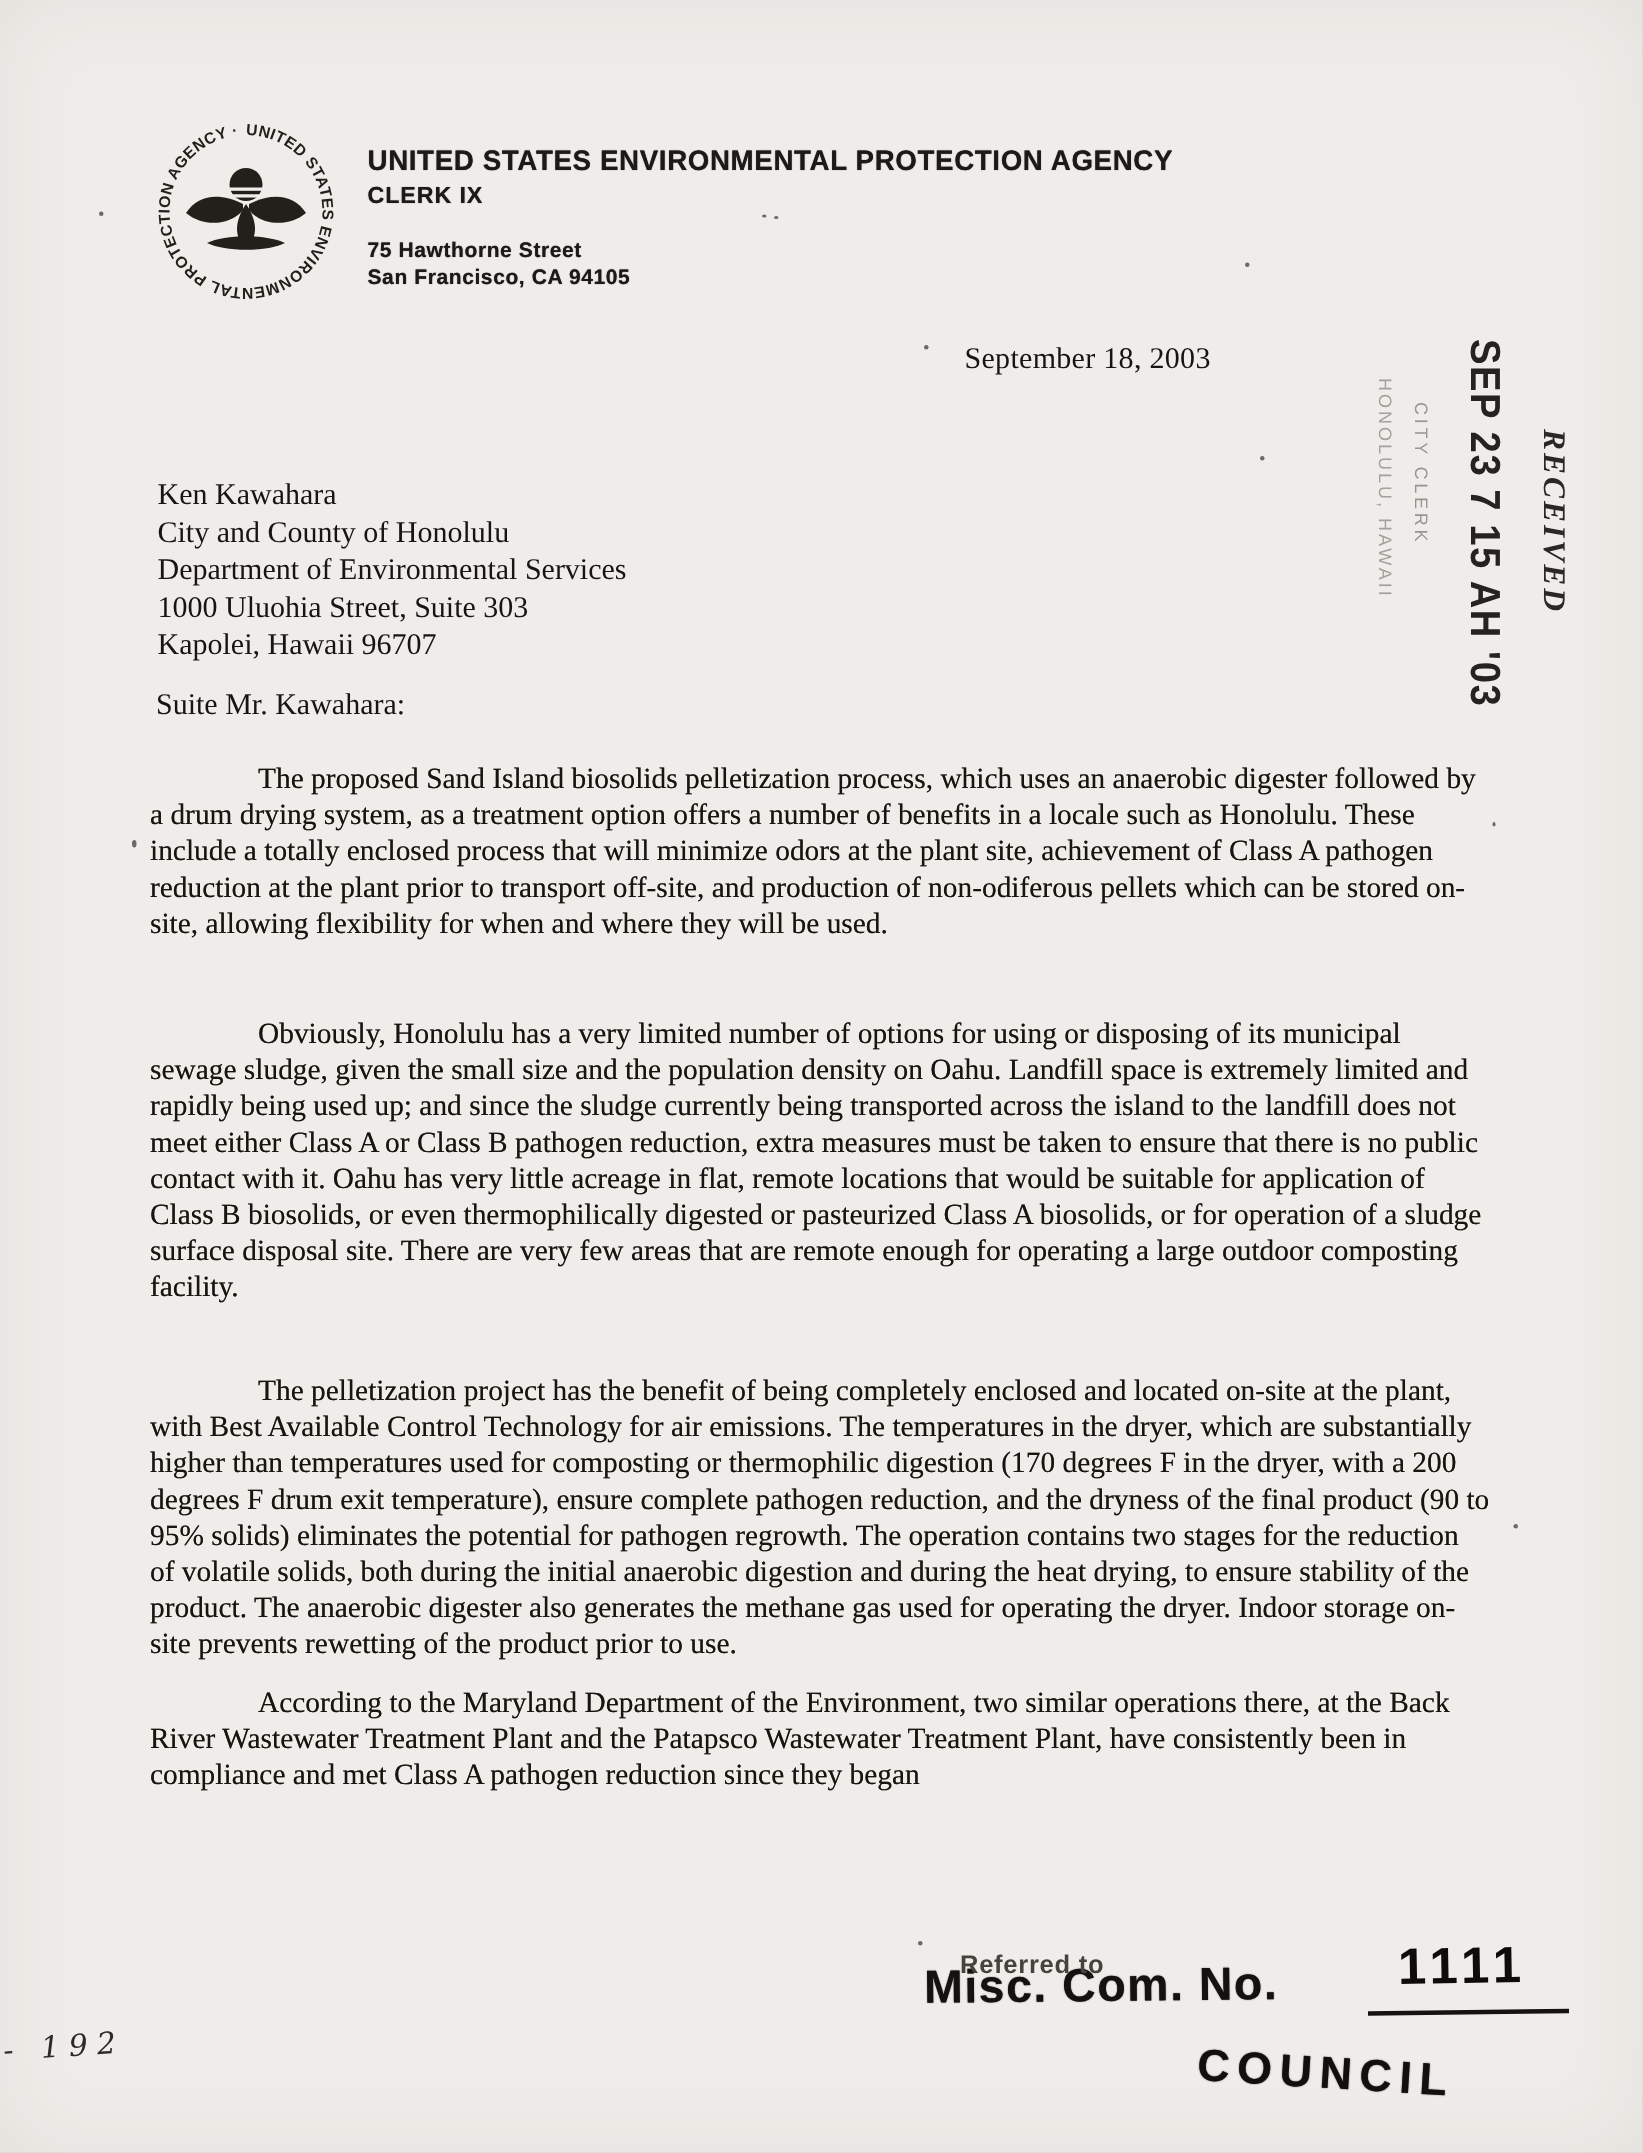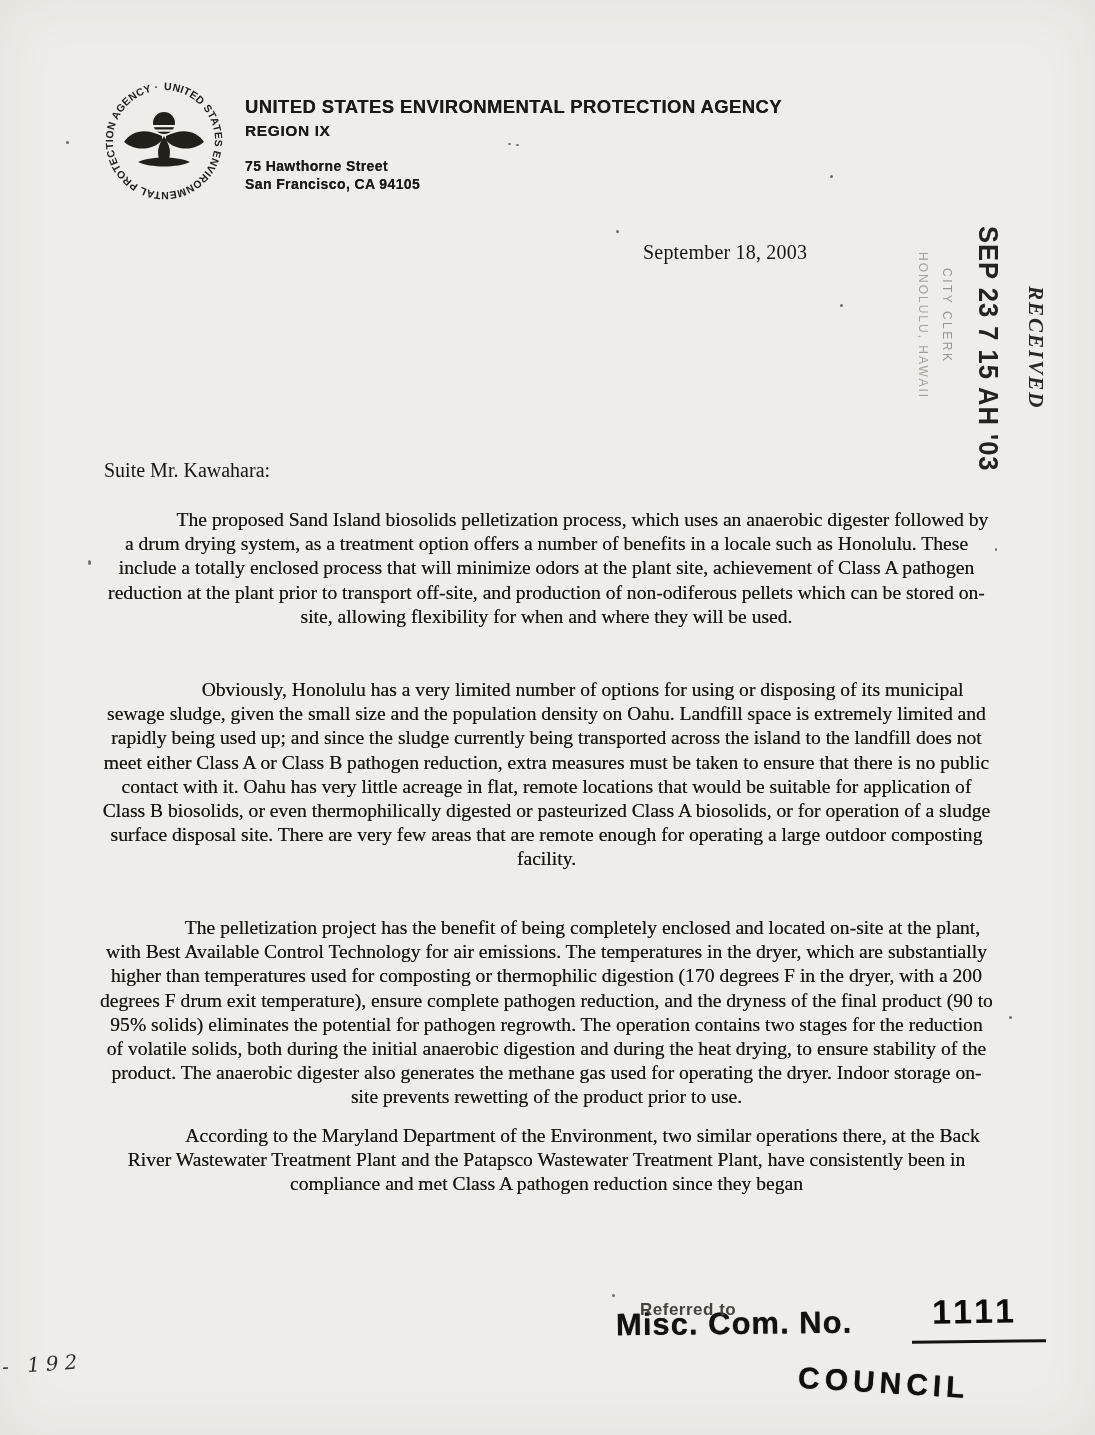--- a/index.html
+++ b/index.html
@@ -22,21 +22,21 @@
   }
   .lh-agency{font-size:18.5px;letter-spacing:.4px;transform:scaleY(1.02);}
   .lh-region{font-size:15.5px;margin-top:4px;letter-spacing:.6px;}
   .lh-street{font-size:14px;margin-top:18px;letter-spacing:.4px;}
   .lh-city{font-size:14px;margin-top:2px;letter-spacing:.4px;}
   .lh-agency,.lh-region,.lh-street,.lh-city{
     text-shadow:0 0 .6px rgba(20,18,16,.85);
   }
   .logo{position:absolute;left:98px;top:76px;width:132px;height:130px;}
   
-  .date-line{position:absolute;left:643px;top:241px;font-size:20px;letter-spacing:.2px;}
+  .date-line{position:absolute;left:643px;top:228px;font-size:20px;letter-spacing:.2px;}
   
   .rot{position:absolute;transform-origin:0 0;transform:rotate(90deg);white-space:nowrap;}
   .stamp-datetime{
     left:1005px;top:226px;
     font-family:"Liberation Sans", sans-serif;font-weight:bold;
     font-size:25px;letter-spacing:1px;color:#26221f;
     transform:rotate(90deg) scale(1.02,1.12);
   }
   .stamp-received{
     left:1048px;top:286px;
@@ -52,21 +52,21 @@
     left:930px;top:252px;
     font-family:"Liberation Sans", sans-serif;
     font-size:12px;letter-spacing:2px;color:#97948f;opacity:.85;
   }
   
   .recipient{position:absolute;left:105px;top:318px;font-size:20px;line-height:25px;}
   .salutation{position:absolute;left:104px;top:459px;font-size:20px;}
   .para{
     position:absolute;left:100px;width:893px;
     font-size:19.6px;line-height:24.2px;
-    text-indent:72px;text-align:center;
+    text-indent:72px;text-align:left;
     color:#18140f;
     text-shadow:0 0 .4px rgba(25,20,15,.7);
   }
   #para1{top:508px;}
   #para2{top:678px;}
   #para3{top:916px;}
   #para4{top:1124px;}
   
   .misc-label{
     position:absolute;left:616px;top:1306px;
@@ -126,32 +126,39 @@
       <rect x="52" y="53.5" width="28" height="2.2" fill="#efede9"></rect>
       <path d="M64,60 C48,52 34,54 26,66 C38,76 56,74 64,64 Z"></path>
       <path d="M68,60 C84,52 98,54 106,66 C94,76 76,74 68,64 Z"></path>
       <path d="M66,60 C58,72 58,82 66,90 C74,82 74,72 66,60 Z"></path>
       <path d="M40,86 C52,80 80,80 92,86 C80,92 52,92 40,86 Z"></path>
     </g>
   </svg>
 
   <div class="letterhead">
     <div class="lh-agency">UNITED STATES ENVIRONMENTAL PROTECTION AGENCY</div>
-    <div class="lh-region">REGION IX</div>
+    <div class="lh-region">CLERK IX</div>
     <div class="lh-street">75 Hawthorne Street</div>
     <div class="lh-city">San Francisco, CA  94105</div>
   </div>
 
   <div class="date-line">September 18, 2003</div>
 
   <div class="rot stamp-office2">HONOLULU, HAWAII</div>
   <div class="rot stamp-office1">CITY CLERK</div>
   <div class="rot stamp-datetime">SEP 23  7 15 AH '03</div>
   <div class="rot stamp-received">RECEIVED</div>
 
+  <div class="recipient">
+    <div>Ken Kawahara</div>
+    <div>City and County of Honolulu</div>
+    <div>Department of Environmental Services</div>
+    <div>1000 Uluohia Street, Suite 303</div>
+    <div>Kapolei, Hawaii 96707</div>
+  </div>
 
   <div class="salutation">Suite Mr. Kawahara:</div>
 
   <div class="para" id="para1">The proposed Sand Island biosolids pelletization process, which uses an anaerobic digester followed by a drum drying system, as a treatment option offers a number of benefits in a locale such as Honolulu.  These include a totally enclosed process that will minimize odors at the plant site, achievement of Class A pathogen reduction at the plant prior to transport off-site, and production of non-odiferous pellets which can be stored on-site, allowing flexibility for when and where they will be used.</div>
   <div class="para" id="para2">Obviously, Honolulu has a very limited number of options for using or disposing of its municipal sewage sludge, given the small size and the population density on Oahu.  Landfill space is extremely limited and rapidly being used up; and since the sludge currently being transported across the island to the landfill does not meet either Class A or Class B pathogen reduction, extra measures must be taken to ensure that there is no public contact with it.  Oahu has very little acreage in flat, remote locations that would be suitable for application of Class B biosolids, or even thermophilically digested or pasteurized Class A biosolids, or for operation of a sludge surface disposal site.  There are very few areas that are remote enough for operating a large outdoor composting facility.</div>
   <div class="para" id="para3">The pelletization project has the benefit of being completely enclosed and located on-site at the plant, with Best Available Control Technology for air emissions.  The temperatures in the dryer, which are substantially higher than temperatures used for composting or thermophilic digestion (170 degrees F in the dryer, with a 200 degrees F drum exit temperature), ensure complete pathogen reduction, and the dryness of the final product (90 to 95% solids) eliminates the potential for pathogen regrowth.  The operation contains two stages for the reduction of volatile solids, both during the initial anaerobic digestion and during the heat drying, to ensure stability of the product.  The anaerobic digester also generates the methane gas used for operating the dryer.  Indoor storage on-site prevents rewetting of the product prior to use.</div>
   <div class="para" id="para4">According to the Maryland Department of the Environment, two similar operations there, at the Back River Wastewater Treatment Plant and the Patapsco Wastewater Treatment Plant, have consistently been in compliance and met Class A pathogen reduction since they began</div>
 
   <div class="misc-label">Misc. Com. No.</div>
   <div class="misc-number">1111</div>

